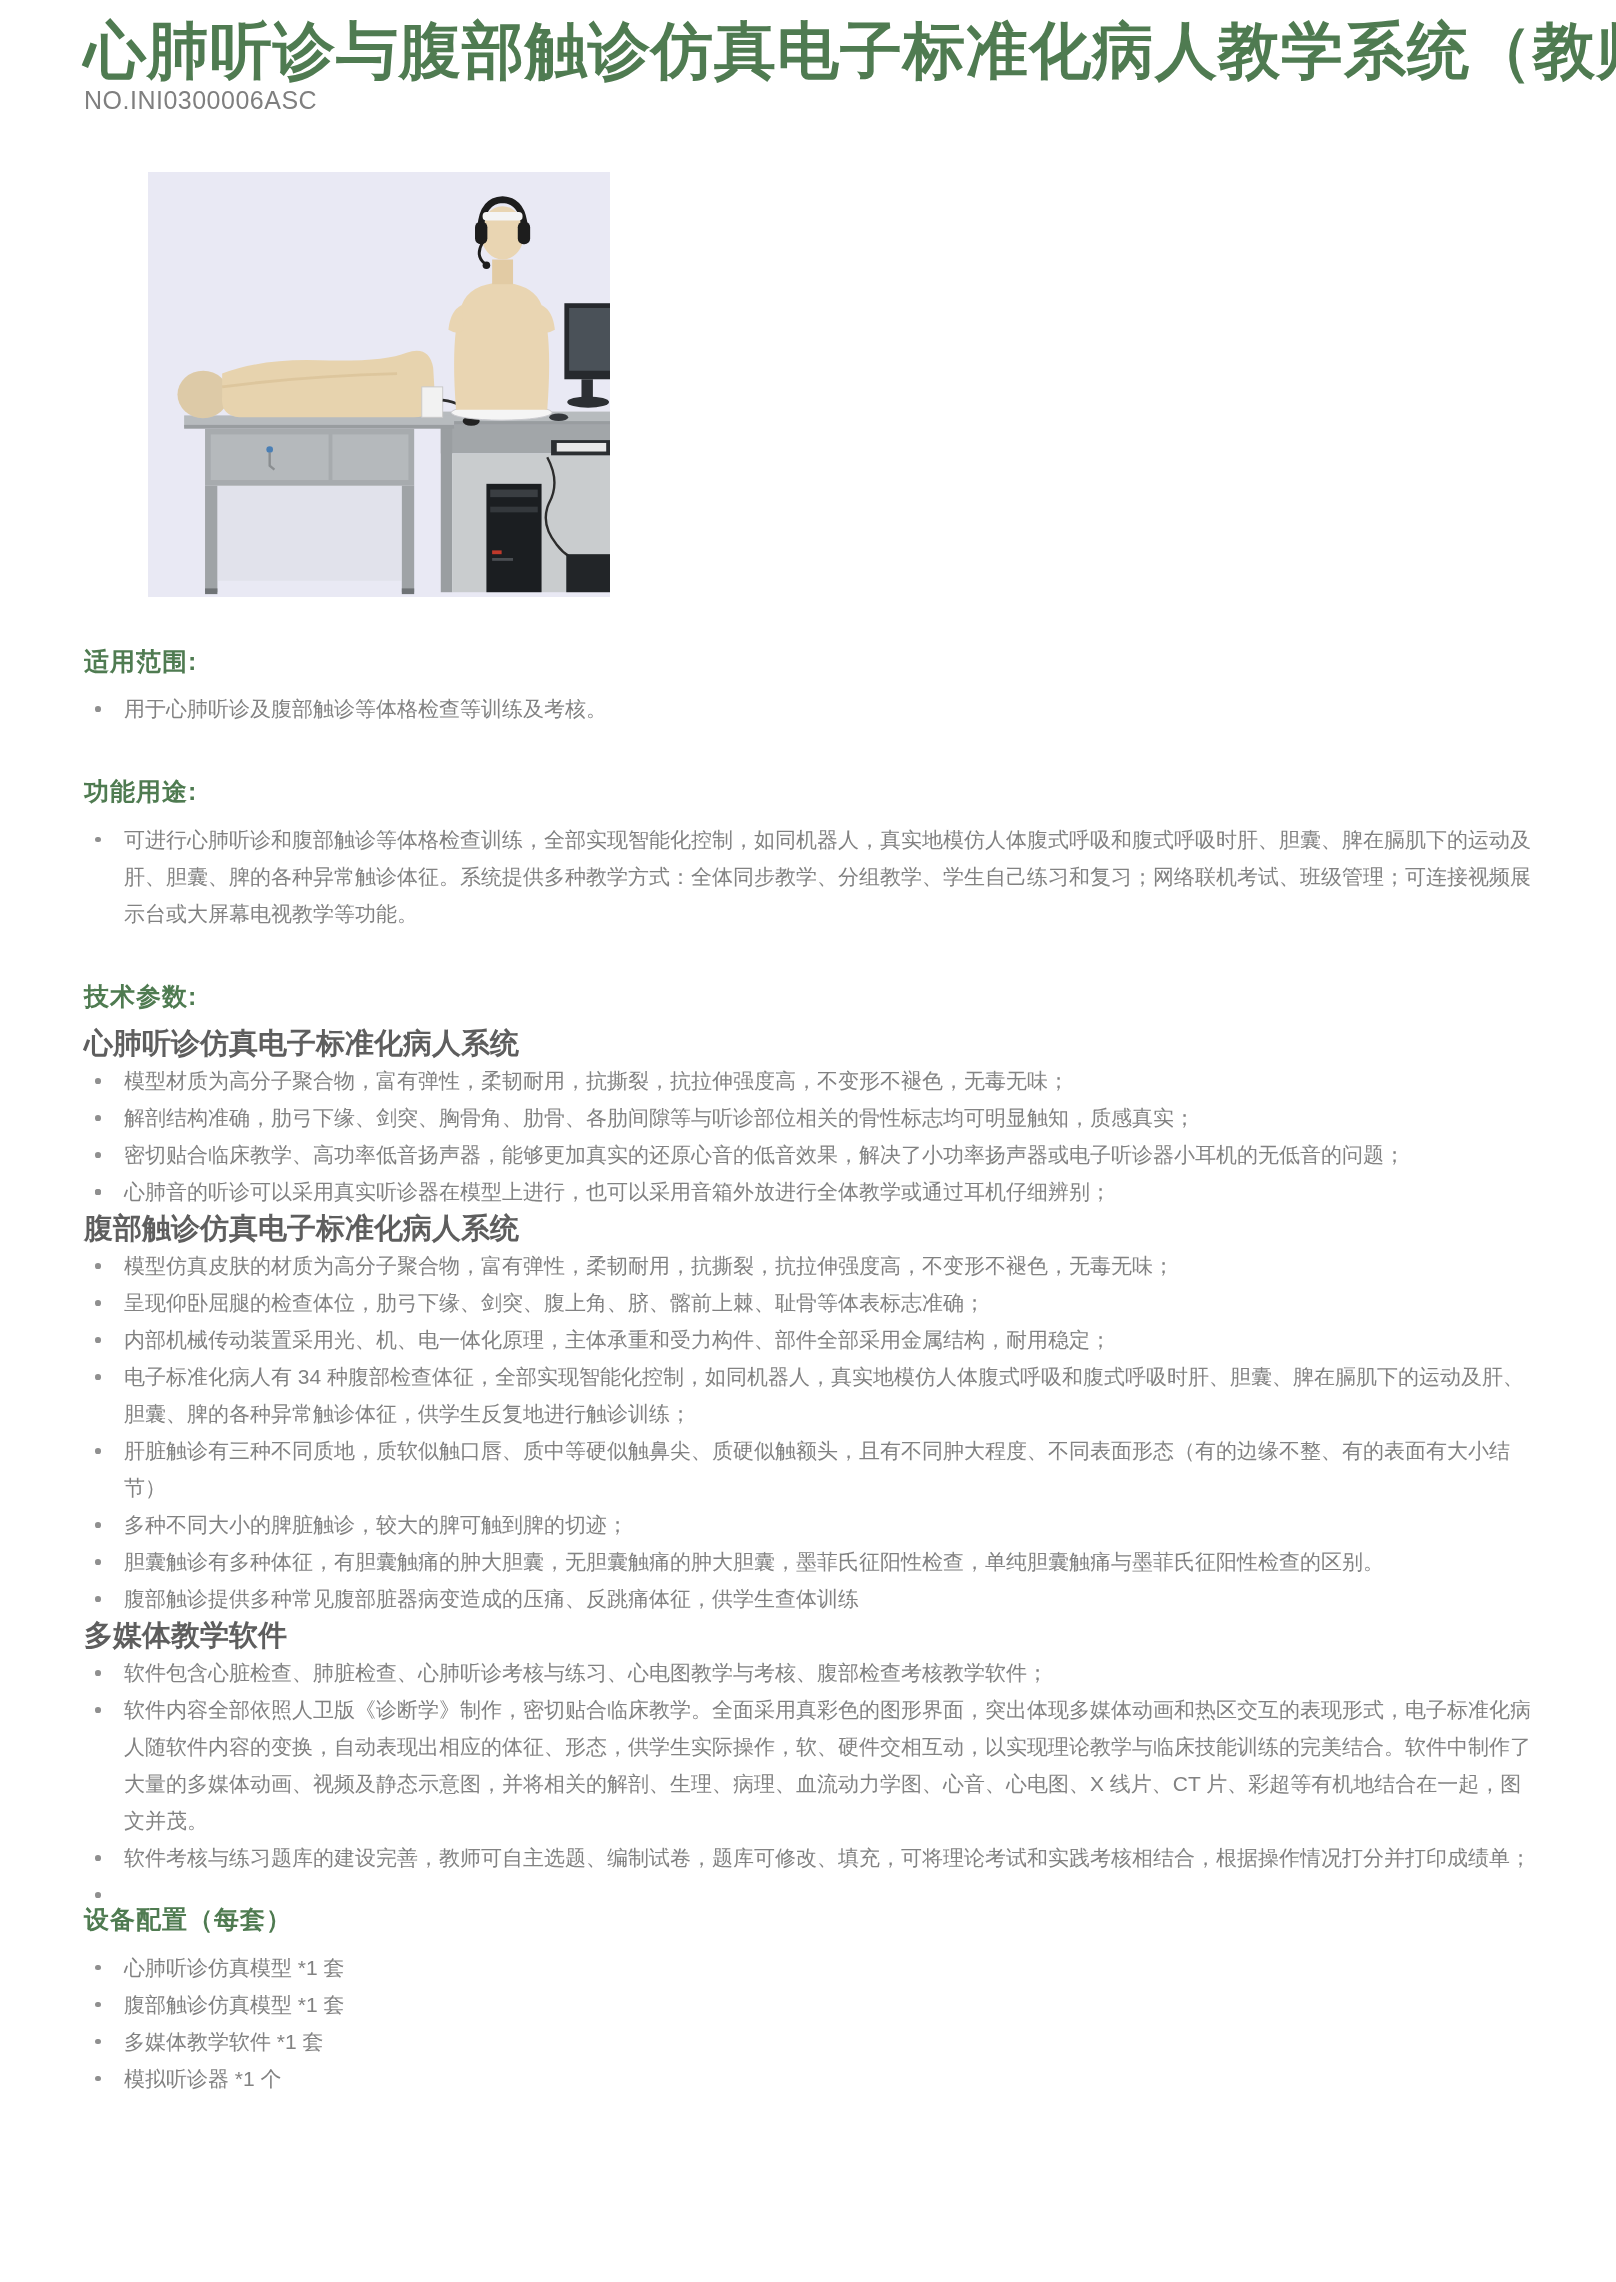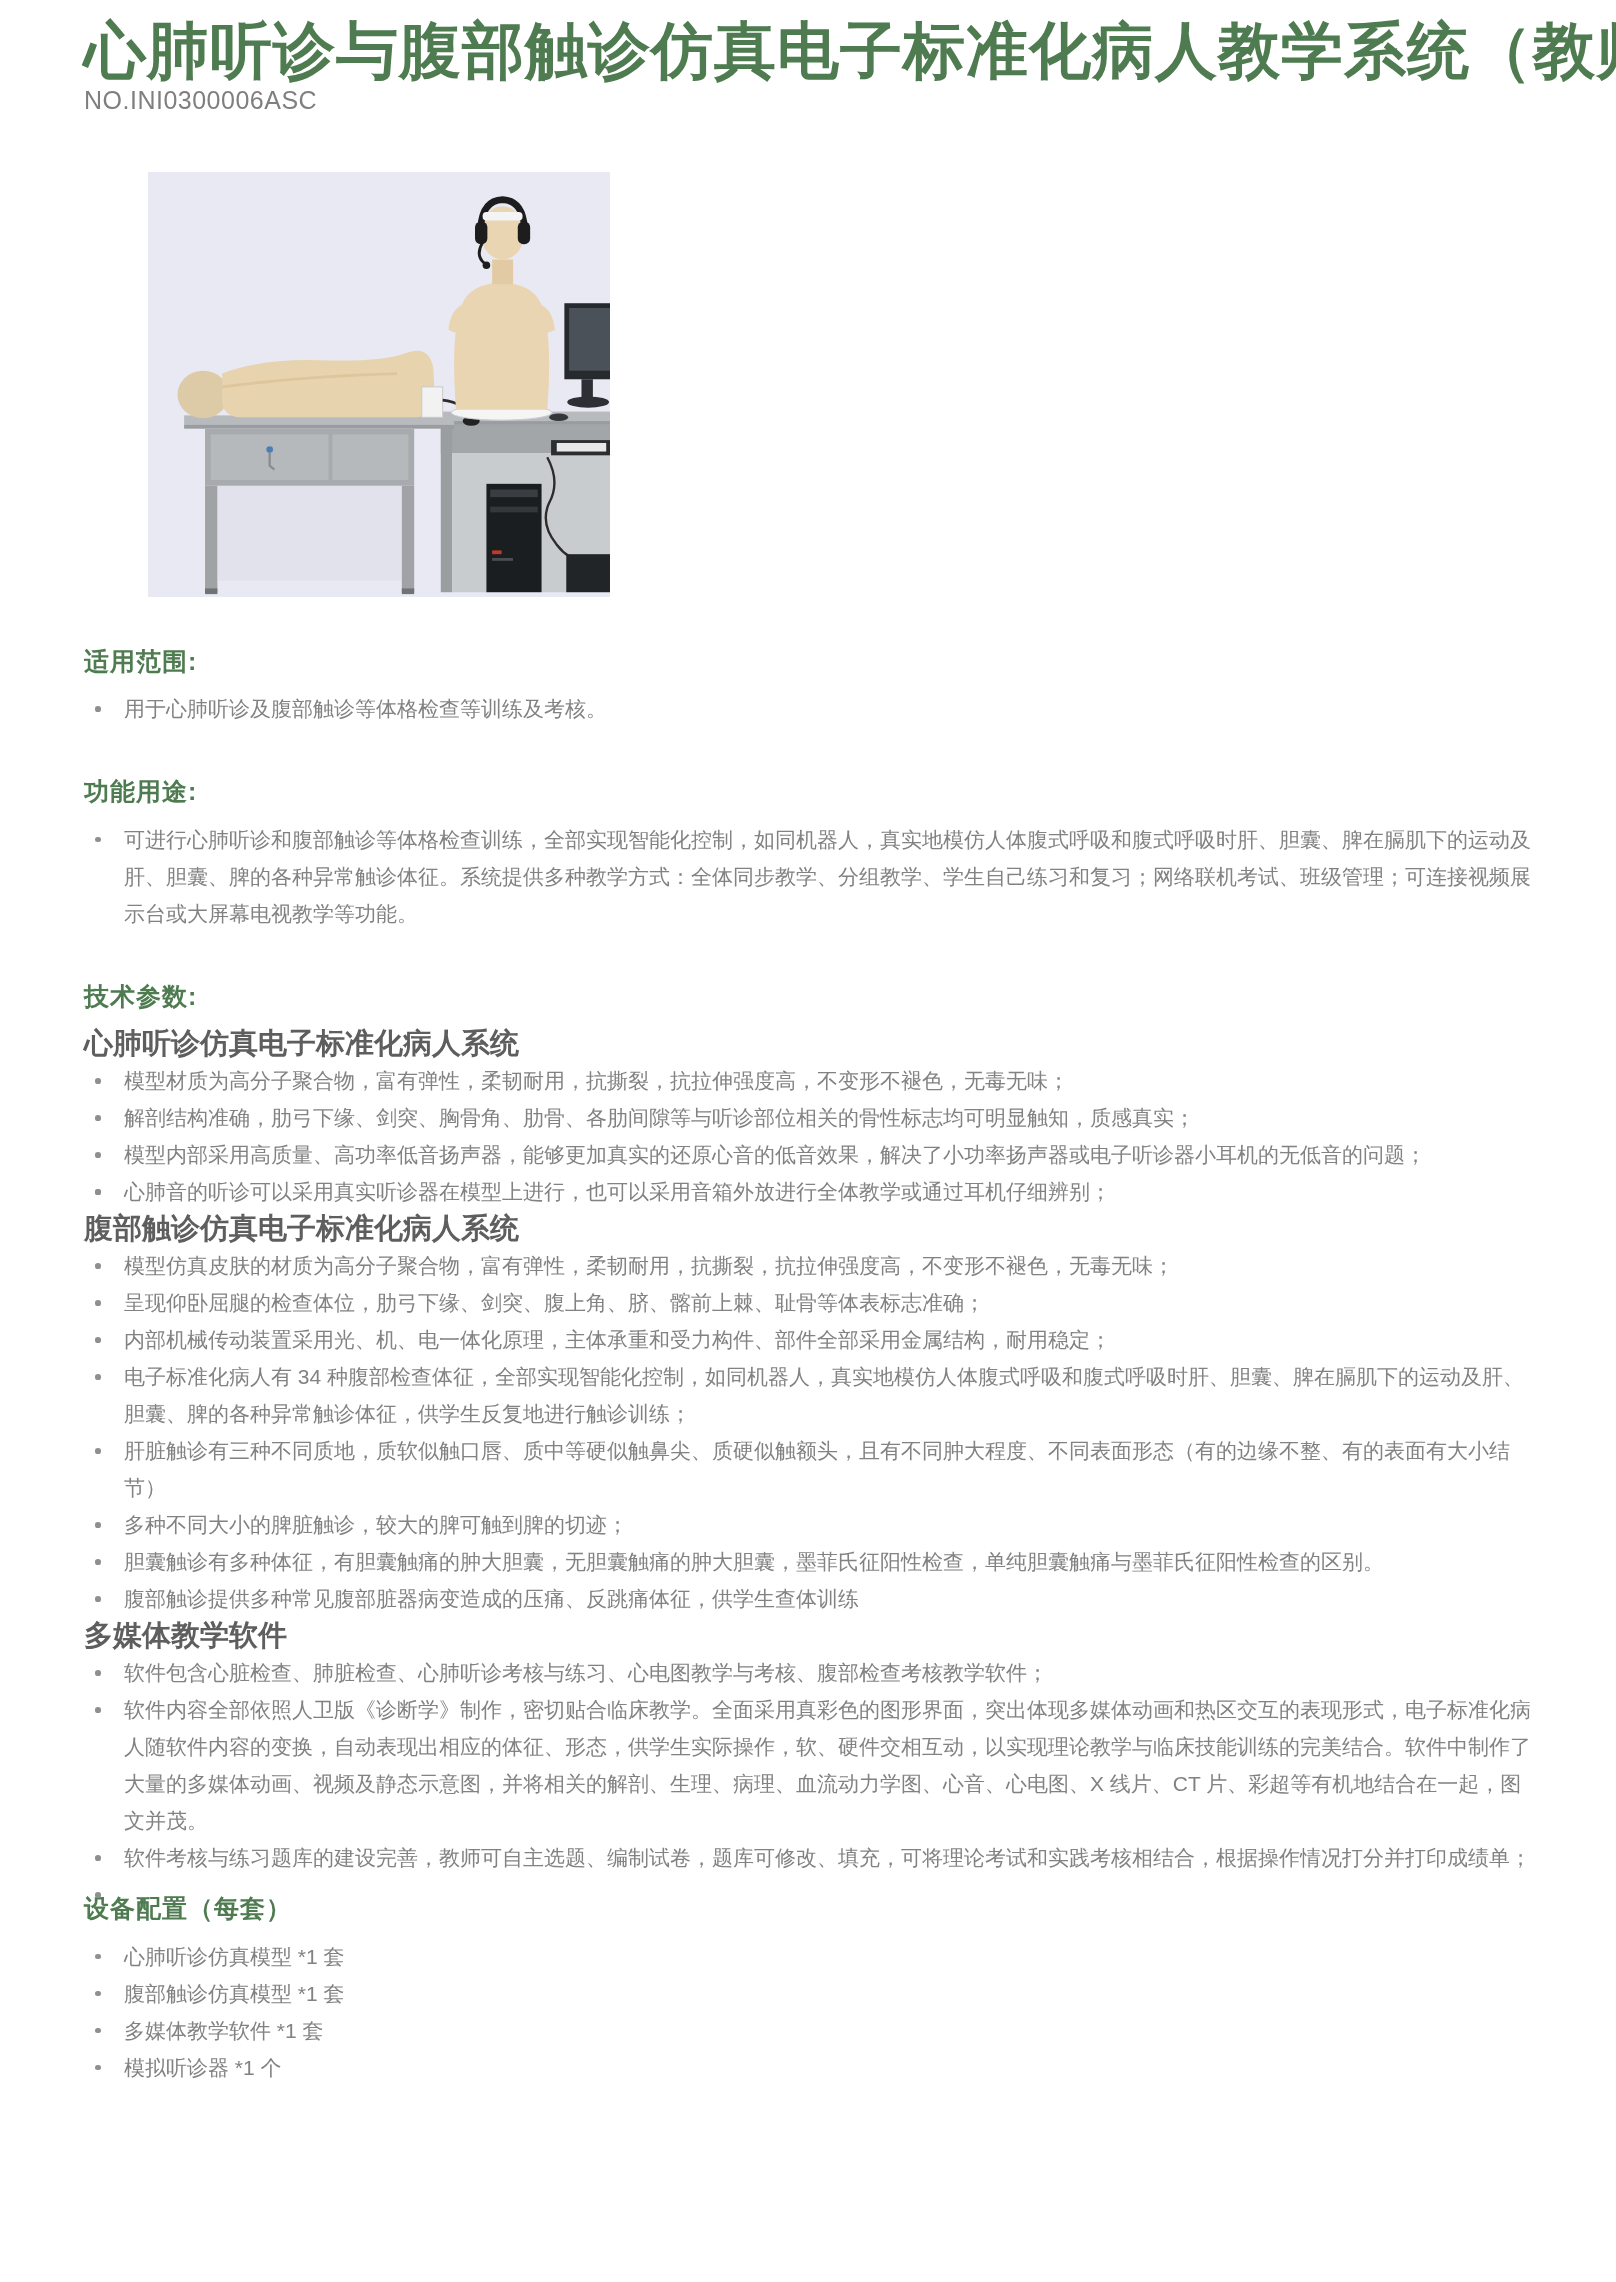--- a/index.html
+++ b/index.html
@@ -48,21 +48,21 @@
   }
   .photo svg{display:block;}
   h2.sec{
     margin:44px 0 9.5px 0;
     font-size:25px;
     line-height:40px;
     font-weight:bold;
     color:var(--green);
     letter-spacing:1px;
   }
-  #blocks h2.sec:last-of-type{margin-top:12px;}
+  #blocks h2.sec:last-of-type{margin-top:23px;}
   .sub{
     font-size:29px;
     line-height:37px;
     font-weight:bold;
     color:var(--sub);
   }
   .li{
     position:relative;
     padding-left:40px;
     font-size:21px;
@@ -195,21 +195,21 @@
         <div class="li">
     <span class="dot"></span>
     <span class="li-text">模型材质为高分子聚合物，富有弹性，柔韧耐用，抗撕裂，抗拉伸强度高，不变形不褪色，无毒无味；</span>
   </div>
         <div class="li">
     <span class="dot"></span>
     <span class="li-text">解剖结构准确，肋弓下缘、剑突、胸骨角、肋骨、各肋间隙等与听诊部位相关的骨性标志均可明显触知，质感真实；</span>
   </div>
         <div class="li">
     <span class="dot"></span>
-    <span class="li-text">模型内部采用高质量、高功率低音扬声器，能够更加真实的还原心音的低音效果，解决了小功率扬声器或电子听诊器小耳机的无低音的问题；</span>
+    <span class="li-text">密切贴合临床教学、高功率低音扬声器，能够更加真实的还原心音的低音效果，解决了小功率扬声器或电子听诊器小耳机的无低音的问题；</span>
   </div>
         <div class="li">
     <span class="dot"></span>
   </div>
         <div class="li">
     <span class="dot"></span>
     <span class="li-text">心肺音的听诊可以采用真实听诊器在模型上进行，也可以采用音箱外放进行全体教学或通过耳机仔细辨别；</span>
   </div>
         <div class="sub">腹部触诊仿真电子标准化病人系统</div>
         <div class="li">

